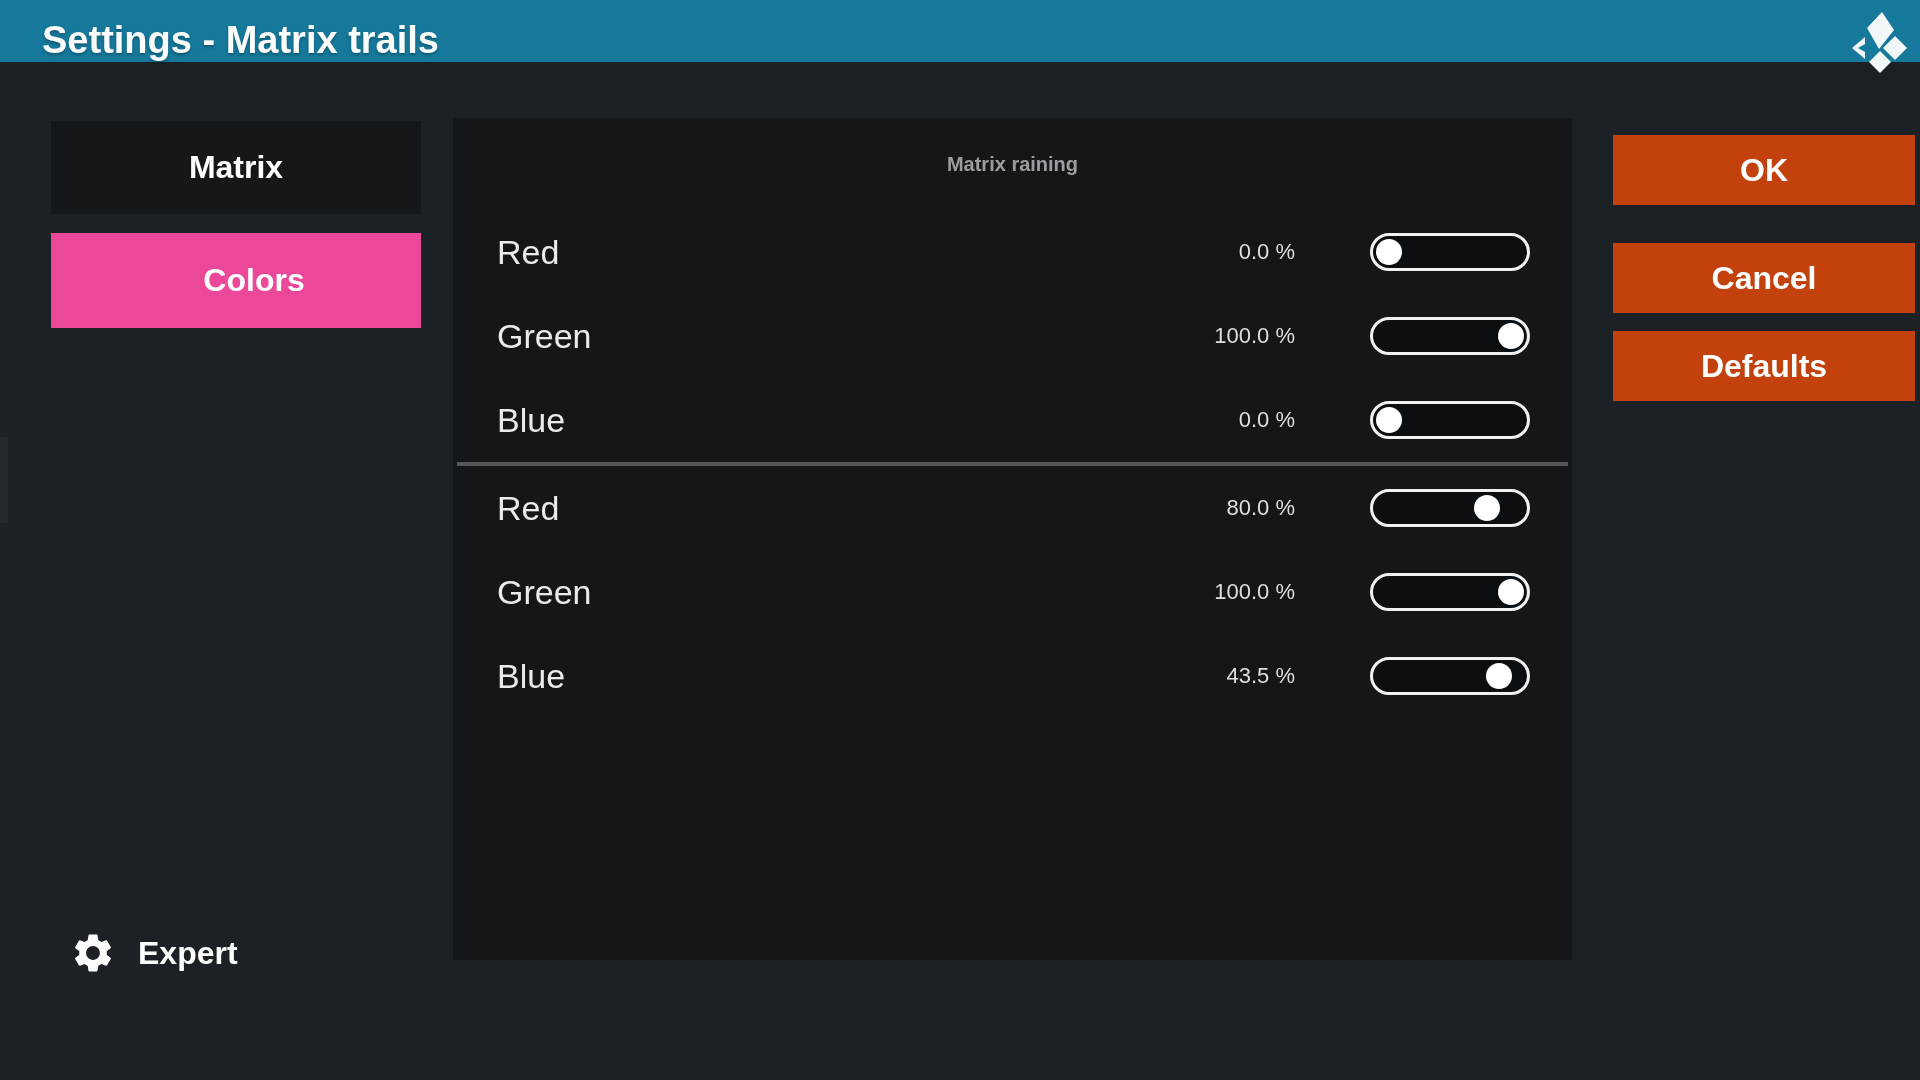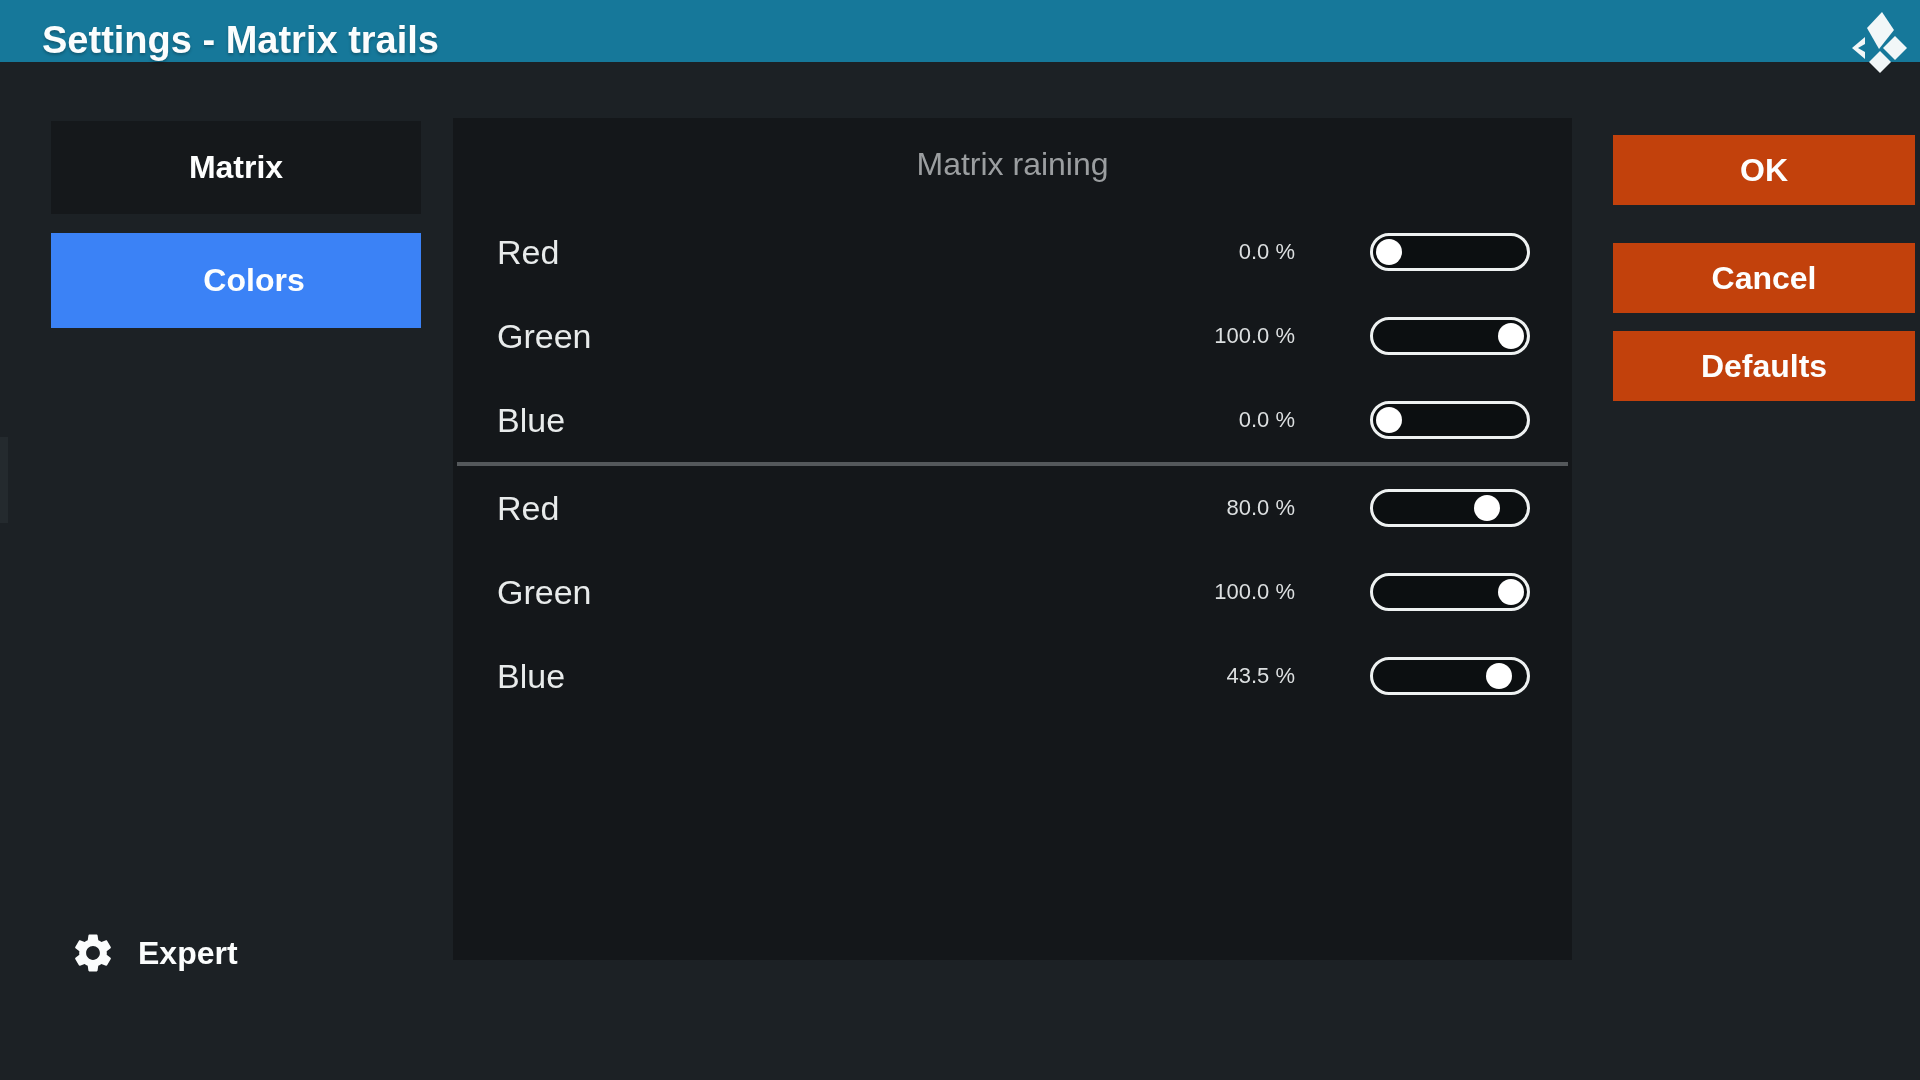--- a/index.html
+++ b/index.html
@@ -25,35 +25,35 @@
   .app-logo svg { width:62px; height:62px; display:block; }
 
   
   .category-btn {
     position:absolute; left:51px; width:370px;
     display:flex; align-items:center; justify-content:center;
     background:#15181b; color:#fdfefe;
     font-size:32px; font-weight:bold; cursor:pointer;
   }
   .category-general { top:121px; height:93px; }
-  .category-colors  { top:233px; height:95px; background:#3b82f6;padding-left:36px; }
+  .category-colors  { top:233px; height:95px; background:#ec4899;padding-left:36px; }
 
   .scroll-remnant {
     position:absolute; left:0; top:437px; width:8px; height:86px;
     background:#242a2e;
   }
 
   
   .panel {
     position:absolute; left:453px; top:118px; width:1119px; height:842px;
     background:#14171a;
   }
   .section-title {
     display:flex; align-items:center; justify-content:center;
-    color:#9b9ea0; font-size:32px; font-weight:400;
+    color:#9b9ea0; font-size:20px; font-weight:700;
   }
   .section-title.first  { height:92px; }
   .section-title.second { height:90px; }
   .divider { height:4px; background:#54585b; margin:0 4px; }
 
   .row {
     height:84px; display:flex; align-items:center;
     padding:0 42px 0 44px; cursor:pointer;gap:45px;
   }
   .row .label { flex:1; font-size:34px; color:#e8ebeb; }

